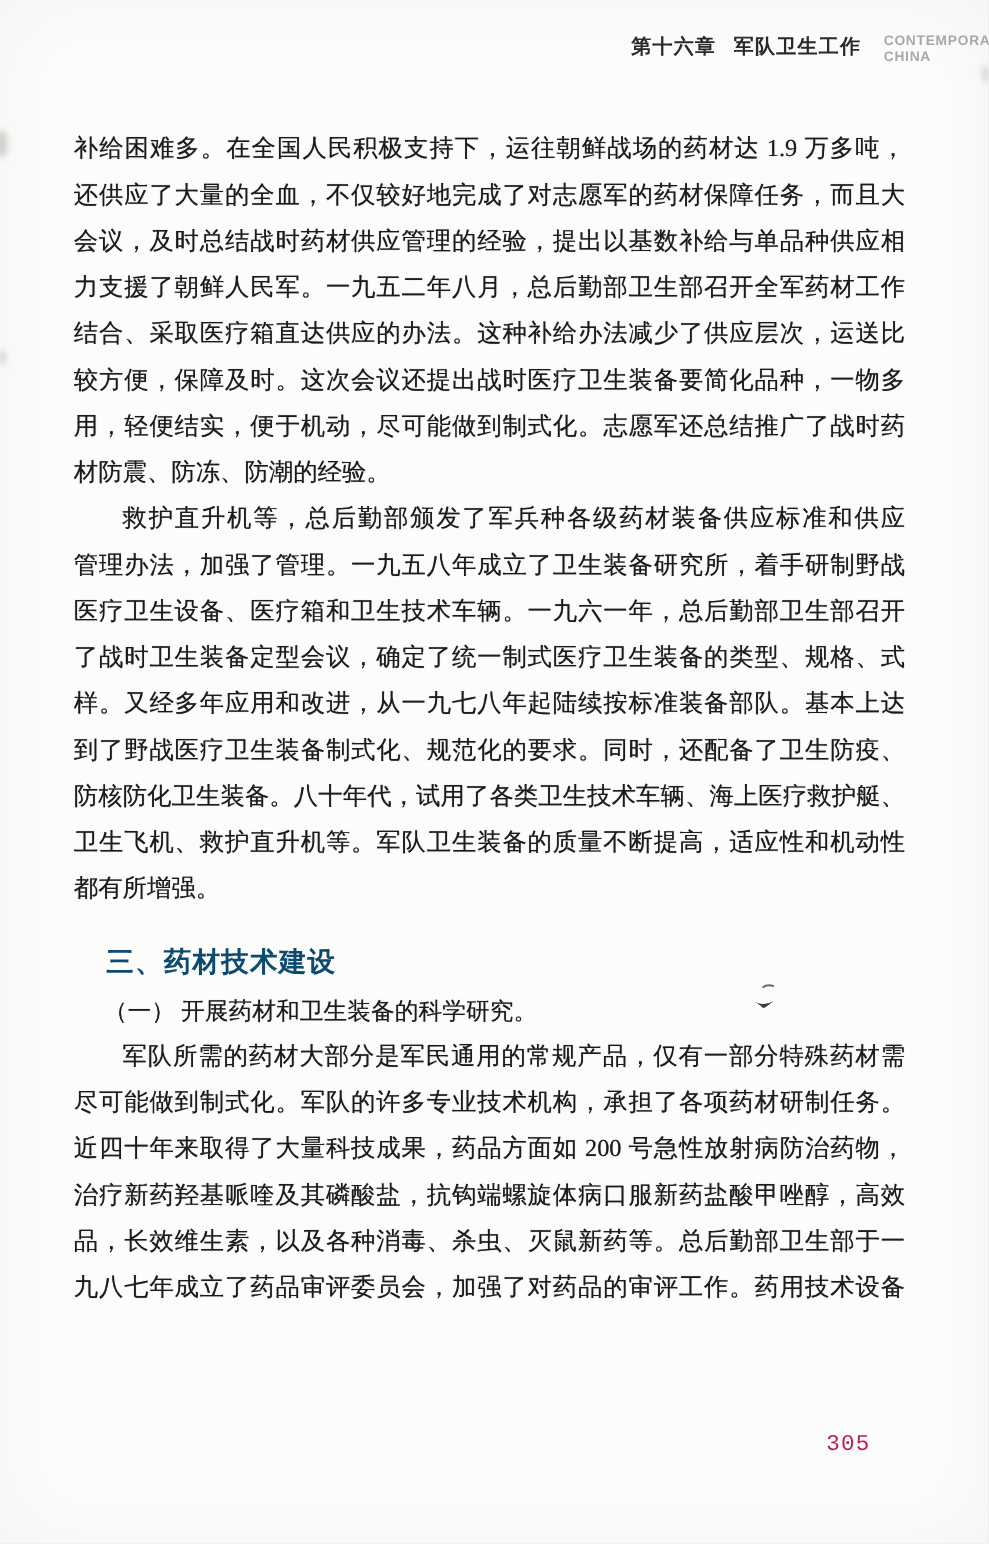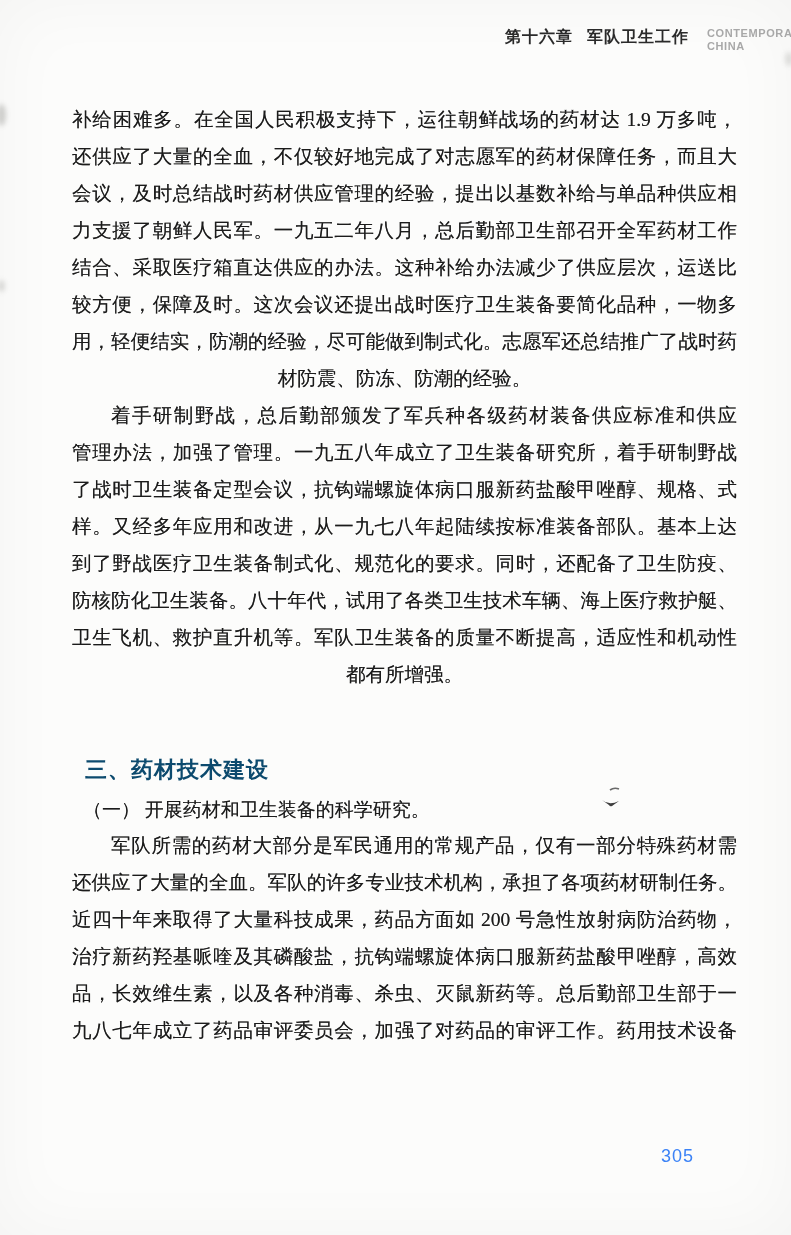--- a/index.html
+++ b/index.html
@@ -21,49 +21,49 @@
     white-space:nowrap;
   }
   .chap{font-size:16px;font-weight:bold;color:#2a2a2a;letter-spacing:1px;}
   .chap.title{margin-left:14px;}
   .logo{
     margin-left:18px;display:flex;flex-direction:column;
     font-size:11px;line-height:13px;color:#a8a8a8;
     letter-spacing:0.6px;font-weight:bold;
   }
   
-  .para{position:absolute;left:72px;width:665px;}
+  .para{position:absolute;left:59px;width:665px;}
   .p1{top:101px;}
   .p2{top:397px;}
   .p3{top:827px;}
   .tline{
     height:37px;line-height:37px;font-size:19.5px;
-    text-align:center;
+    text-align:left;
     text-shadow:0 0 0.6px rgba(25,25,25,0.65);
     overflow:hidden;white-space:normal;
   }
   .tline.just{text-align:justify;text-align-last:justify;}
   .tline.indent{text-indent:39px;}
   
   .sec{
     position:absolute;top:750px;left:85px;margin:0;
     font-family:"Liberation Sans","DejaVu Sans",sans-serif;
     font-size:22px;font-weight:bold;line-height:40px;color:#0c4a6e;
     letter-spacing:1px;
   }
   .sub{
     position:absolute;top:791px;left:63px;width:665px;
     height:37px;line-height:37px;font-size:19px;
     text-indent:20px;
     text-shadow:0 0 0.6px rgba(25,25,25,0.6);
   }
   .pageno{
     position:absolute;top:1146px;left:661px;
-    font-family:Liberation Sans, sans-serif;
-    font-size:18px;color:#3b82f6;letter-spacing:1px;
+    font-family:Liberation Mono, monospace;
+    font-size:18px;color:#be185d;letter-spacing:1px;
   }
   .inkmark{position:absolute;top:785px;left:597px;width:28px;height:26px;}
   .speck{position:absolute;background:#9a9a96;filter:blur(2.5px);border-radius:50%;}
   .speck.s1{left:-3px;top:104px;width:9px;height:22px;opacity:.45;}
   .speck.s2{left:-2px;top:280px;width:7px;height:12px;opacity:.35;}
   .speck.s3{left:785px;top:52px;width:8px;height:14px;opacity:.3;}
 </style>
 </head>
 <body>
 
@@ -78,47 +78,48 @@
     </span>
   </div>
 
   <div class="para p1">
       <div class="tline just">补给困难多。在全国人民积极支持下，运往朝鲜战场的药材达 1.9 万多吨，</div>
       <div class="tline just">还供应了大量的全血，不仅较好地完成了对志愿军的药材保障任务，而且大</div>
       <div class="tline just">会议，及时总结战时药材供应管理的经验，提出以基数补给与单品种供应相</div>
       <div class="tline just">力支援了朝鲜人民军。一九五二年八月，总后勤部卫生部召开全军药材工作</div>
       <div class="tline just">结合、采取医疗箱直达供应的办法。这种补给办法减少了供应层次，运送比</div>
       <div class="tline just">较方便，保障及时。这次会议还提出战时医疗卫生装备要简化品种，一物多</div>
-      <div class="tline just">用，轻便结实，防潮的经验，尽可能做到制式化。志愿军还总结推广了战时药</div>
+      <div class="tline just">用，轻便结实，便于机动，尽可能做到制式化。志愿军还总结推广了战时药</div>
       <div class="tline">材防震、防冻、防潮的经验。</div>
     </div>
 
   <div class="para p2">
-      <div class="tline just indent">着手研制野战，总后勤部颁发了军兵种各级药材装备供应标准和供应</div>
+      <div class="tline just indent">救护直升机等，总后勤部颁发了军兵种各级药材装备供应标准和供应</div>
       <div class="tline just">管理办法，加强了管理。一九五八年成立了卫生装备研究所，着手研制野战</div>
-      <div class="tline just">了战时卫生装备定型会议，抗钩端螺旋体病口服新药盐酸甲唑醇、规格、式</div>
+      <div class="tline just">医疗卫生设备、医疗箱和卫生技术车辆。一九六一年，总后勤部卫生部召开</div>
+      <div class="tline just">了战时卫生装备定型会议，确定了统一制式医疗卫生装备的类型、规格、式</div>
       <div class="tline just">样。又经多年应用和改进，从一九七八年起陆续按标准装备部队。基本上达</div>
       <div class="tline just">到了野战医疗卫生装备制式化、规范化的要求。同时，还配备了卫生防疫、</div>
       <div class="tline just">防核防化卫生装备。八十年代，试用了各类卫生技术车辆、海上医疗救护艇、</div>
       <div class="tline just">卫生飞机、救护直升机等。军队卫生装备的质量不断提高，适应性和机动性</div>
       <div class="tline">都有所增强。</div>
     </div>
 
   <h2 class="sec">三、药材技术建设</h2>
 
   <div class="sub">（一） 开展药材和卫生装备的科学研究。</div>
 
   <svg class="inkmark" viewBox="0 0 28 26" aria-hidden="true">
     <path d="M13 5 q4 -3 9 -1" stroke="#3a3a3a" stroke-width="1.6" fill="none" opacity="0.75"></path>
     <path d="M5 15 q7 6 17 1 l-7 5 q-2 1 -3 -1 z" fill="#2a2a2a" opacity="0.9"></path>
   </svg>
 
   <div class="para p3">
       <div class="tline just indent">军队所需的药材大部分是军民通用的常规产品，仅有一部分特殊药材需</div>
-      <div class="tline just">还供应了大量的全血。军队的许多专业技术机构，承担了各项药材研制任务。</div>
+      <div class="tline just">尽可能做到制式化。军队的许多专业技术机构，承担了各项药材研制任务。</div>
       <div class="tline just">近四十年来取得了大量科技成果，药品方面如 200 号急性放射病防治药物，</div>
       <div class="tline just">治疗新药羟基哌喹及其磷酸盐，抗钩端螺旋体病口服新药盐酸甲唑醇，高效</div>
       <div class="tline just">品，长效维生素，以及各种消毒、杀虫、灭鼠新药等。总后勤部卫生部于一</div>
       <div class="tline just">九八七年成立了药品审评委员会，加强了对药品的审评工作。药用技术设备</div>
     </div>
 
   <div class="pageno">305</div>
 
   <div class="speck s1"></div>
   <div class="speck s2"></div>

